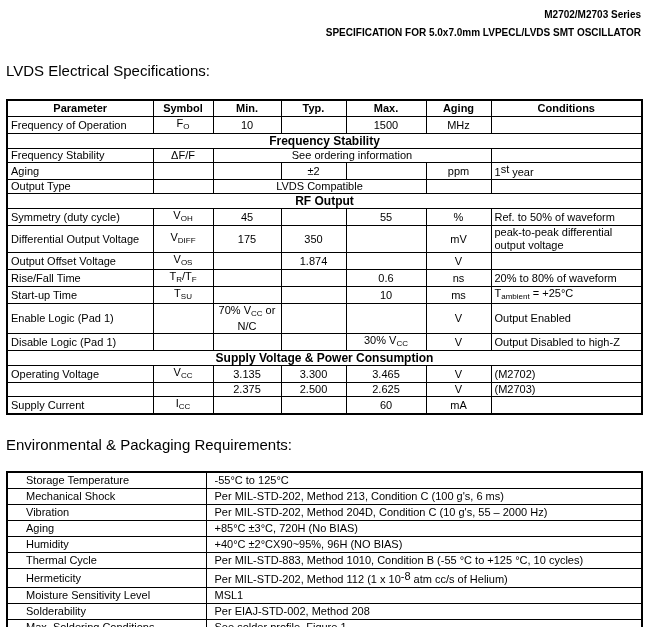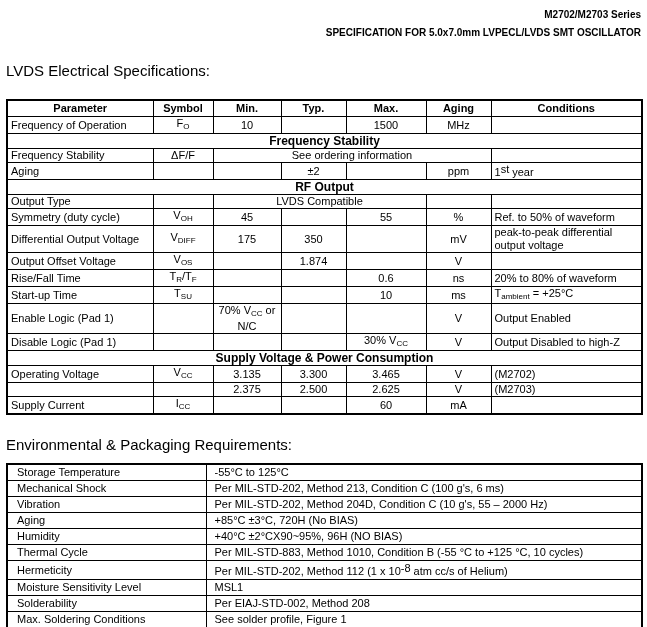--- a/index.html
+++ b/index.html
@@ -4,33 +4,33 @@
 <style>
   html,body{margin:0;padding:0;}
   body{
     width:647px;height:627px;background:#ffffff;color:#000000;
     font-family:"Liberation Sans", sans-serif;
     overflow:hidden;
   }
   .page{padding:6px;}
   .titles{text-align:right;font-weight:bold;font-size:10px;line-height:18px;}
   .doc-heading{font-weight:normal;font-size:15px;line-height:17px;margin:20px 0 20px 0;}
-  .doc-heading.second{margin:21px 0 10px 0;}
+  .doc-heading.second{margin:21px 0 18px 0;}
   table{border-collapse:collapse;width:635px;table-layout:fixed;border:2px solid #000;}
   td,th{
     border:1px solid #000;
     font-size:11px;line-height:13px;
     padding:0 3px;vertical-align:middle;
     word-wrap:break-word;
   }
   th{font-weight:bold;text-align:center;padding:1px 3px;}
   td.section{font-weight:bold;text-align:center;font-size:12px;line-height:14px;}
   td.l{text-align:left;}
   td.c{text-align:center;}
-  .env td{padding:1px 9px;}
+  .env td{padding:1px 18px;}
   .env td.value{padding-left:8px;}
   .sub{font-size:8px;vertical-align:-2px;}
   .sup{font-size:11px;vertical-align:3px;}
 </style>
 </head>
 <body>
 
 <div class="page">
 
   <header class="titles">
@@ -83,28 +83,28 @@
         <tr>
           <td class="l">Aging</td>
           <td class="c"></td>
           <td class="c"></td>
           <td class="c">±2</td>
           <td class="c"></td>
           <td class="c">ppm</td>
           <td class="l"><span>1</span><span class="sup">st</span><span> year</span></td>
         </tr>
         <tr>
+          <td class="l">Output Type</td>
+          <td class="c"></td>
+          <td colspan="3" class="c">LVDS Compatible</td>
+          <td class="c"></td>
+          <td class="l"></td>
+        </tr>
+        <tr>
           <td colspan="7" class="section">RF Output</td>
-        </tr>
-        <tr>
-          <td class="l">Output Type</td>
-          <td class="c"></td>
-          <td colspan="3" class="c">LVDS Compatible</td>
-          <td class="c"></td>
-          <td class="l"></td>
         </tr>
         <tr>
           <td class="l">Symmetry (duty cycle)</td>
           <td class="c"><span>V</span><span class="sub">OH</span></td>
           <td class="c">45</td>
           <td class="c"></td>
           <td class="c">55</td>
           <td class="c">%</td>
           <td class="l">Ref. to 50% of waveform</td>
         </tr>

